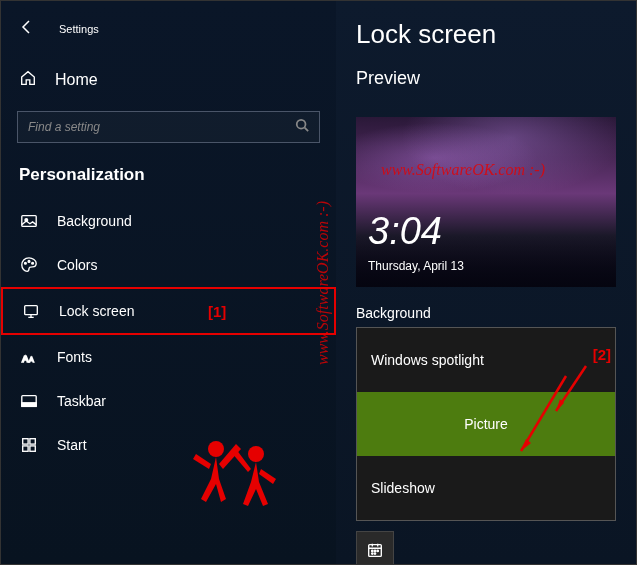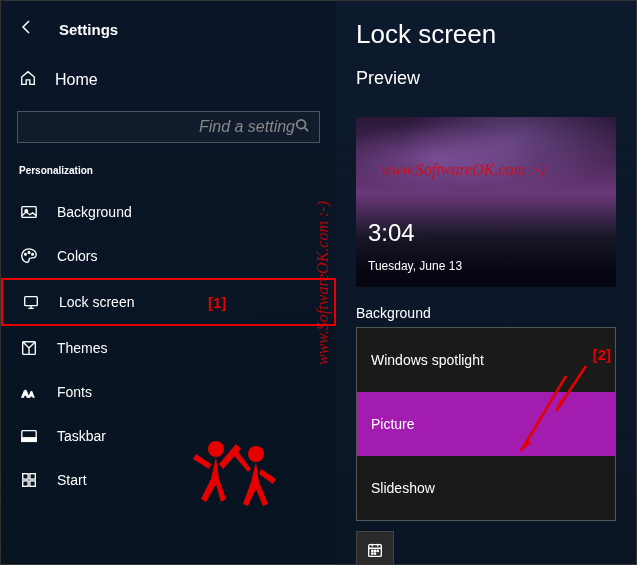--- a/index.html
+++ b/index.html
@@ -1,47 +1,47 @@
 <!DOCTYPE html>
 <html><head>
   <meta charset="utf-8">
   <style>
     * { margin: 0; padding: 0; box-sizing: border-box; font-family: 'Segoe UI', sans-serif; }
     body { width: 637px; height: 565px; background: #000; overflow: hidden; position: relative; border: 1px solid #333; }
     .container { display: flex; height: 100%; }
     .sidebar { width: 340px; background: linear-gradient(to bottom, #0a1628, #081320); padding: 10px 0; }
     .header-row { display: flex; align-items: center; padding: 8px 18px; gap: 24px; }
     .back-icon svg { width: 16px; height: 16px; fill: white; }
-    .settings-title { color: white; font-size: 15px; font-weight: 700; }
+    .settings-title { color: white; font-size: 11px; font-weight: 400; }
     .home-row { display: flex; align-items: center; padding: 14px 18px; gap: 18px; margin-top: 8px; }
     .home-icon svg { width: 18px; height: 18px; fill: none; stroke: white; stroke-width: 1.5; }
     .home-label { color: white; font-size: 16px; }
     .search-box { margin: 6px 16px; border: 1px solid #4a5568; display: flex; align-items: center; padding: 6px 10px; background: rgba(255,255,255,0.03); }
-    .search-input { background: transparent; border: none; outline: none; color: white; font-size: 16px; font-style: italic; flex: 1; text-align: right; }
+    .search-input { background: transparent; border: none; outline: none; color: white; font-size: 12px; font-style: italic; flex: 1; }
     .search-input::placeholder { color: #888; font-style: italic; }
     .search-icon svg { width: 14px; height: 14px; fill: none; stroke: #888; stroke-width: 2; }
-    .category-title { color: white; font-size: 10px; font-weight: 600; padding: 16px 18px 14px; }
+    .category-title { color: white; font-size: 17px; font-weight: 600; padding: 16px 18px 14px; }
     .nav-item { display: flex; align-items: center; padding: 12px 18px; gap: 18px; cursor: pointer; position: relative; }
     .nav-item.selected { border: 2px solid #e60000; }
     .nav-icon { width: 20px; height: 20px; display: flex; align-items: center; justify-content: center; }
     .nav-icon svg { width: 18px; height: 18px; fill: none; stroke: white; stroke-width: 1.5; }
     .nav-label { color: white; font-size: 14px; }
     .annotation-1 { position: absolute; left: 205px; top: 50%; transform: translateY(-50%); color: #e60000; font-size: 15px; font-weight: bold; }
     .main { flex: 1; background: linear-gradient(to bottom, #0d1a2d, #0a1524); padding: 18px 20px; position: relative; }
     .main-title { color: white; font-size: 26px; font-weight: 300; margin-bottom: 18px; }
     .preview-label { color: white; font-size: 18px; margin-bottom: 28px; }
     .preview-box { width: 260px; height: 170px; background: linear-gradient(to bottom, #2a1838 0%, #4a2858 25%, #6a3878 45%, #1a1828 70%, #0a0818 100%); position: relative; margin-bottom: 18px; overflow: hidden; }
     .preview-box::before { content: ''; position: absolute; top: 0; left: 0; right: 0; height: 60%; background: radial-gradient(ellipse at 60% 20%, rgba(200,150,255,0.3), transparent 50%), radial-gradient(ellipse at 30% 40%, rgba(180,120,220,0.4), transparent 40%); }
     .preview-box::after { content: ''; position: absolute; bottom: 0; left: 0; right: 0; height: 50%; background: linear-gradient(to top, #050510 0%, transparent 60%); clip-path: polygon(0 100%, 0 40%, 15% 30%, 25% 45%, 40% 20%, 55% 40%, 70% 25%, 85% 35%, 100% 30%, 100% 100%); }
-    .preview-time { position: absolute; left: 12px; bottom: 40px; color: white; font-size: 24px; font-weight: 300; z-index: 2; }
+    .preview-time { position: absolute; left: 12px; bottom: 34px; color: white; font-size: 38px; font-weight: 300; z-index: 2; font-style: italic; }
     .preview-date { position: absolute; left: 12px; bottom: 14px; color: white; font-size: 12px; z-index: 2; }
     .bg-label { color: white; font-size: 14px; margin-bottom: 6px; }
     .dropdown { border: 1px solid #555; background: #2a2a2a; width: 260px; }
     .dropdown-option { padding: 24px 14px; color: white; font-size: 14px; cursor: pointer; background: #1a1a1a; }
-    .dropdown-option.highlighted { background: #a21caf; }
+    .dropdown-option.highlighted { background: #4d7c0f; text-align: center; }
     .calendar-btn { margin-top: 10px; width: 38px; height: 38px; background: #2a2a2a; border: 1px solid #444; display: flex; align-items: center; justify-content: center; cursor: pointer; }
     .calendar-btn svg { width: 18px; height: 18px; fill: none; stroke: white; stroke-width: 1.5; }
     .annotation-2 { position: absolute; right: 25px; top: 345px; color: #e60000; font-size: 15px; font-weight: bold; z-index: 5; }
     .arrow-2a { position: absolute; right: 40px; top: 360px; z-index: 4; }
     .arrow-2b { position: absolute; right: 55px; top: 370px; z-index: 4; }
     .watermark-diag { position: absolute; left: 240px; top: 50%; transform: translateY(-50%) rotate(-90deg); transform-origin: center; color: #e60000; font-size: 16px; font-family: cursive; font-style: italic; opacity: 0.8; z-index: 10; pointer-events: none; }
     .watermark-top { position: absolute; left: 380px; top: 160px; color: #e60000; font-size: 16px; font-family: cursive; font-style: italic; opacity: 0.8; z-index: 10; pointer-events: none; }
     .dancers { position: absolute; left: 180px; bottom: 20px; z-index: 10; pointer-events: none; }
   </style>
 </head>
@@ -106,29 +106,20 @@
       <span class="nav-icon">
         <svg viewBox="0 0 20 20">
             <rect x="3" y="4" width="14" height="10" rx="1"></rect>
             <path d="M7 17 L13 17 M10 14 L10 17"></path>
           </svg>
       </span>
       <span class="nav-label">Lock screen</span>
       <span class="annotation-1">[1]</span>
     </div>
 
-    <div class="nav-item">
-      <span class="nav-icon">
-        <svg viewBox="0 0 20 20">
-            <rect x="3" y="3" width="14" height="14" rx="1"></rect>
-            <path d="M3 3 L10 10 M17 3 L10 10 M10 10 L10 17"></path>
-          </svg>
-      </span>
-      <span class="nav-label">Themes</span>
-    </div>
 
     <div class="nav-item">
       <span class="nav-icon">
         <svg viewBox="0 0 20 20" stroke="none" fill="white">
             <text x="2" y="15" font-size="11" font-weight="bold">A</text>
             <text x="10" y="15" font-size="8">A</text>
           </svg>
       </span>
       <span class="nav-label">Fonts</span>
     </div>
@@ -154,21 +145,21 @@
       </span>
       <span class="nav-label">Start</span>
     </div>
   </div>
 
   <div class="main">
     <div class="main-title">Lock screen</div>
     <div class="preview-label">Preview</div>
     <div class="preview-box">
       <div class="preview-time">3:04</div>
-      <div class="preview-date">Tuesday, June 13</div>
+      <div class="preview-date">Thursday, April 13</div>
     </div>
     <div class="bg-label">Background</div>
     <div class="dropdown">
       <div class="dropdown-option">Windows spotlight</div>
       <div class="dropdown-option highlighted">Picture</div>
       <div class="dropdown-option">Slideshow</div>
     </div>
     <div class="calendar-btn">
       <svg viewBox="0 0 20 20">
           <rect x="3" y="4" width="14" height="13" rx="1"></rect>

